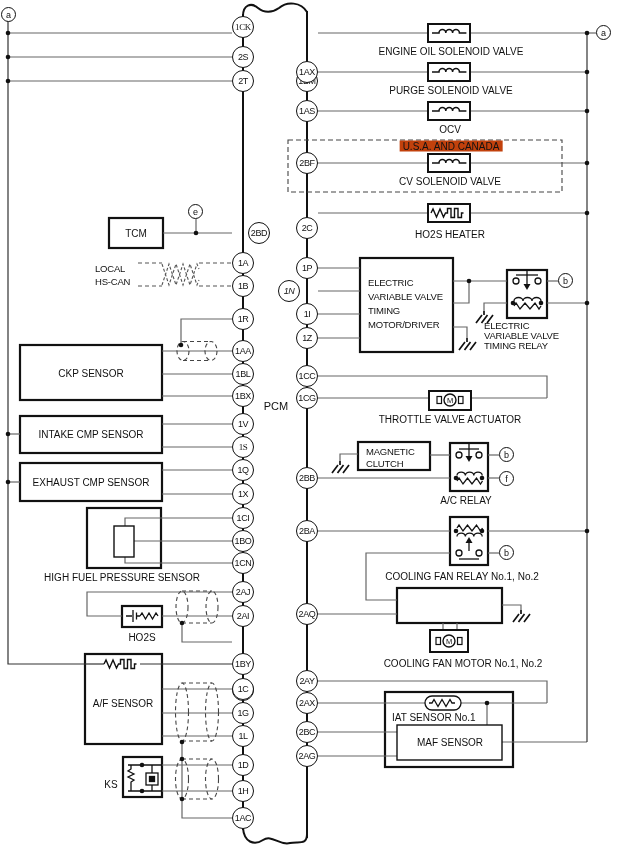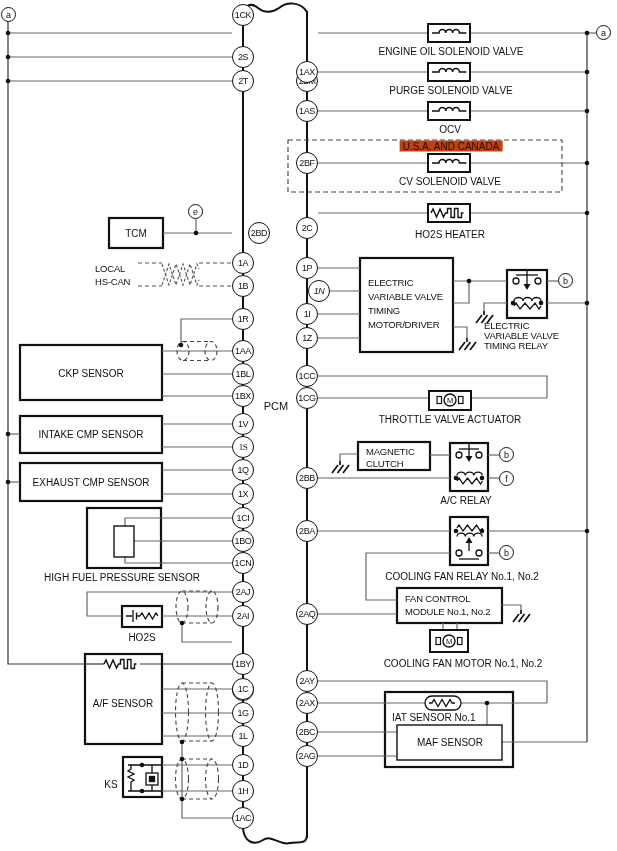--- a/index.html
+++ b/index.html
@@ -329,35 +329,31 @@
   </div>
   <div class="multi" style="left:484px;top:321px;line-height:10px;font-size:9.5px">
     <div>ELECTRIC</div>
     <div>VARIABLE VALVE</div>
     <div>TIMING RELAY</div>
   </div>
   <div class="multi" style="left:366px;top:446px;line-height:12px">
     <div>MAGNETIC</div>
     <div>CLUTCH</div>
   </div>
-  <div class="multi" style="left:405px;top:592px;line-height:13px">
-    <div>FAN CONTROL</div>
-    <div>MODULE No.1, No.2</div>
-  </div>
 
   <div class="ref" style="left:1px;top:7px">a</div>
   <div class="ref" style="left:596px;top:25px">a</div>
   <div class="ref" style="left:188px;top:204px">e</div>
   <div class="ref" style="left:558px;top:273px">b</div>
   <div class="ref" style="left:499px;top:447px">b</div>
   <div class="ref" style="left:499px;top:471px">f</div>
   <div class="ref" style="left:499px;top:545px">b</div>
 
   <div id="pins">
-      <div class="pin" style="left: 232px; top: 4px;">1CK</div>
+      <div class="pin" style="left: 232px; top: 16px; font-family: Liberation Serif, serif;">1CK</div>
       <div class="pin" style="left: 232px; top: 46px;">2S</div>
       <div class="pin" style="left: 232px; top: 70px;">2T</div>
       <div class="pin" style="left: 248px; top: 222px;">2BD</div>
       <div class="pin" style="left: 232px; top: 252px;">1A</div>
       <div class="pin" style="left: 232px; top: 275px;">1B</div>
       <div class="pin" style="left: 232px; top: 308px;">1R</div>
       <div class="pin" style="left: 232px; top: 340px;">1AA</div>
       <div class="pin" style="left: 232px; top: 363px;">1BL</div>
       <div class="pin" style="left: 232px; top: 385px;">1BX</div>
       <div class="pin" style="left: 232px; top: 413px;">1V</div>
@@ -376,21 +372,21 @@
       <div class="pin" style="left: 232px; top: 725px;">1L</div>
       <div class="pin" style="left: 232px; top: 754px;">1D</div>
       <div class="pin" style="left: 232px; top: 780px;">1H</div>
       <div class="pin" style="left: 232px; top: 807px;">1AC</div>
       <div class="pin" style="left: 296px; top: 22px; margin-top: 48px;">1BM</div>
       <div class="pin" style="left: 296px; top: 61px;">1AX</div>
       <div class="pin" style="left: 296px; top: 100px;">1AS</div>
       <div class="pin" style="left: 296px; top: 152px;">2BF</div>
       <div class="pin" style="left: 296px; top: 217px;">2C</div>
       <div class="pin" style="left: 296px; top: 257px;">1P</div>
-      <div class="pin" style="left: 308px; top: 280px; font-style: italic;">1N</div>
+      <div class="pin" style="left: 278px; top: 280px; font-style: italic;">1N</div>
       <div class="pin" style="left: 296px; top: 303px;">1I</div>
       <div class="pin" style="left: 296px; top: 327px;">1Z</div>
       <div class="pin" style="left: 296px; top: 365px;">1CC</div>
       <div class="pin" style="left: 296px; top: 387px;">1CG</div>
       <div class="pin" style="left: 296px; top: 467px;">2BB</div>
       <div class="pin" style="left: 296px; top: 520px;">2BA</div>
       <div class="pin" style="left: 296px; top: 603px;">2AQ</div>
       <div class="pin" style="left: 296px; top: 670px;">2AY</div>
       <div class="pin" style="left: 296px; top: 692px;">2AX</div>
       <div class="pin" style="left: 296px; top: 721px;">2BC</div>

